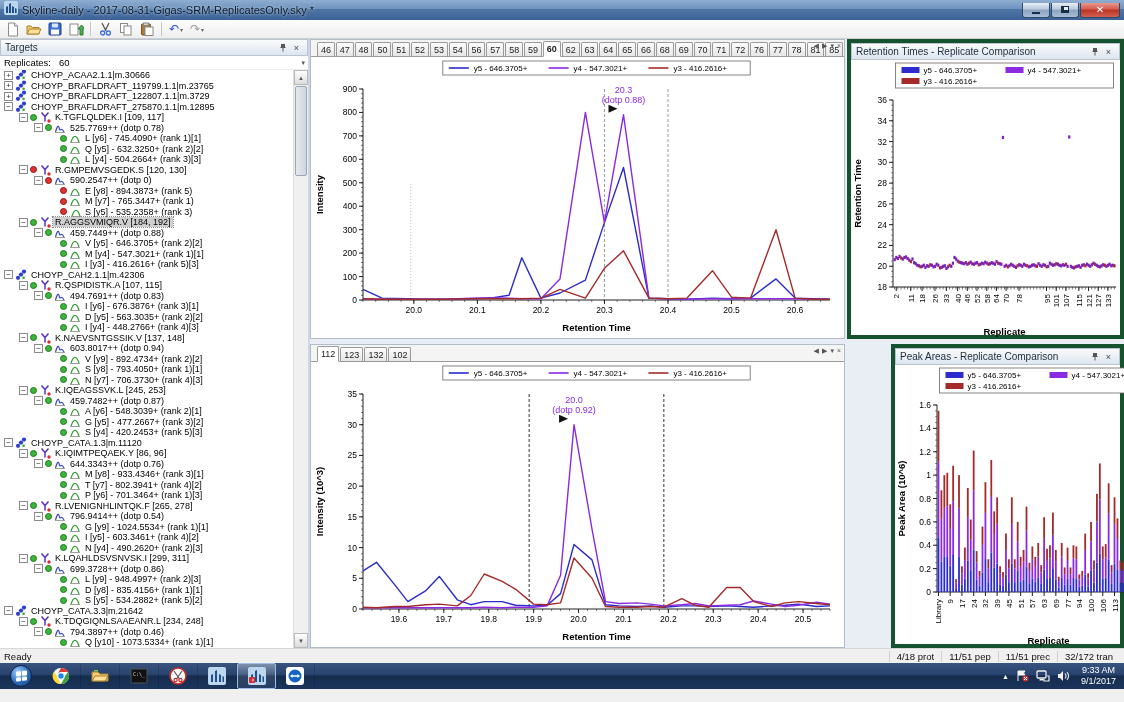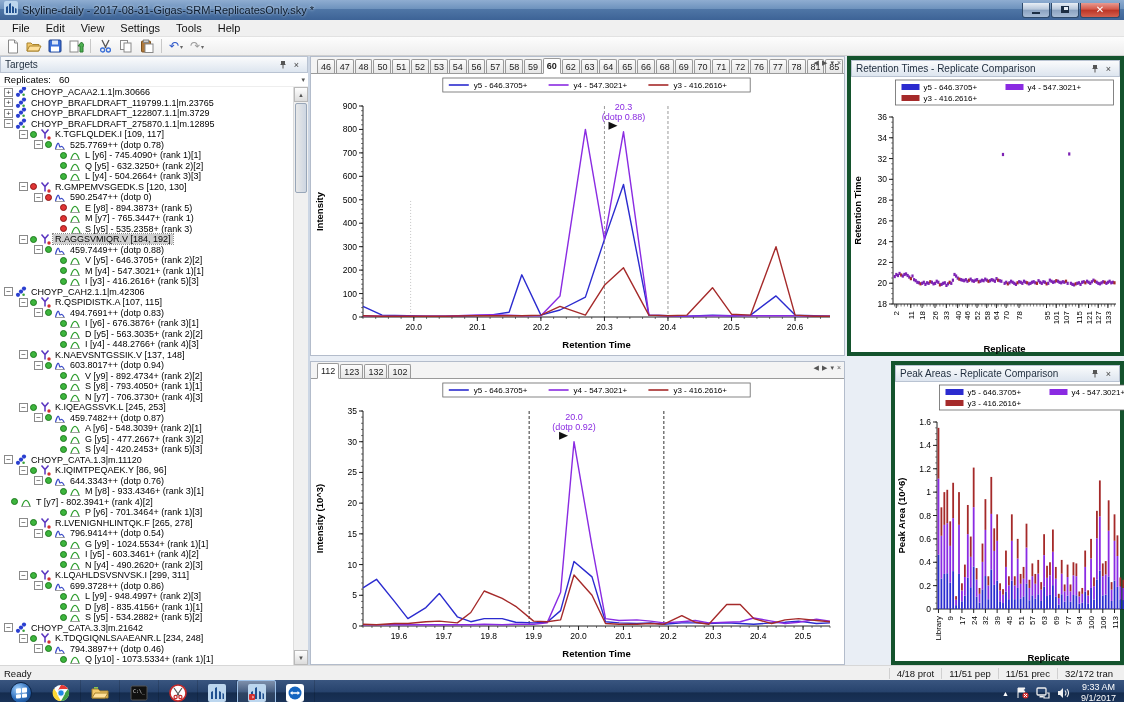--- a/index.html
+++ b/index.html
@@ -103,28 +103,20 @@
       <div class="winbtn">
           <div class="glyph-min"></div>
         </div>
       <div class="winbtn">
           <div class="glyph-rest"></div>
         </div>
       <div class="winbtn close">✕</div>
     </div>
   </div>
 
-  <div class="menubar" id="menubar">
-      <div class="menu-item">File</div>
-      <div class="menu-item">Edit</div>
-      <div class="menu-item">View</div>
-      <div class="menu-item">Settings</div>
-      <div class="menu-item">Tools</div>
-      <div class="menu-item">Help</div>
-    </div>
 
   <div class="toolbar" id="toolbar">
       <div class="tb">
         <svg width="14" height="15" viewBox="0 0 14 15">
           <path d="M2.5 1h6l3 3v10h-9z" fill="#fff" stroke="#8a8a8a"></path>
           <path d="M8.5 1v3h3" fill="#e8e8e8" stroke="#8a8a8a"></path>
         </svg>
       </div>
       <div class="tb">
         <svg width="16" height="14" viewBox="0 0 16 14">
@@ -547,21 +539,21 @@
             </div>
             <div class="trow" style="padding-left: 49px;">
               <span class="expsp"></span>
               <span class="dot g"></span>
               <span class="ticon"><svg width="12" height="12" viewBox="0 0 12 12">
                   <path d="M1 10.5h10" stroke="#888" stroke-width="0.8"></path>
                   <path d="M2 10C4.5 2.5 7.5 2.5 10 10" stroke="#2e9e2e" stroke-width="1.2" fill="none"></path>
                 </svg></span>
               <span class="tlabel">M [y8] - 933.4346+ (rank 3)[1]</span>
             </div>
-            <div class="trow" style="">
+            <div class="trow" style="padding-left: 49px;">
               <span class="expsp"></span>
               <span class="dot g"></span>
               <span class="ticon"><svg width="12" height="12" viewBox="0 0 12 12">
                   <path d="M1 10.5h10" stroke="#888" stroke-width="0.8"></path>
                   <path d="M2 10C4.5 2.5 7.5 2.5 10 10" stroke="#2e9e2e" stroke-width="1.2" fill="none"></path>
                 </svg></span>
               <span class="tlabel">T [y7] - 802.3941+ (rank 4)[2]</span>
             </div>
             <div class="trow" style="padding-left: 49px;">
               <span class="expsp"></span>

